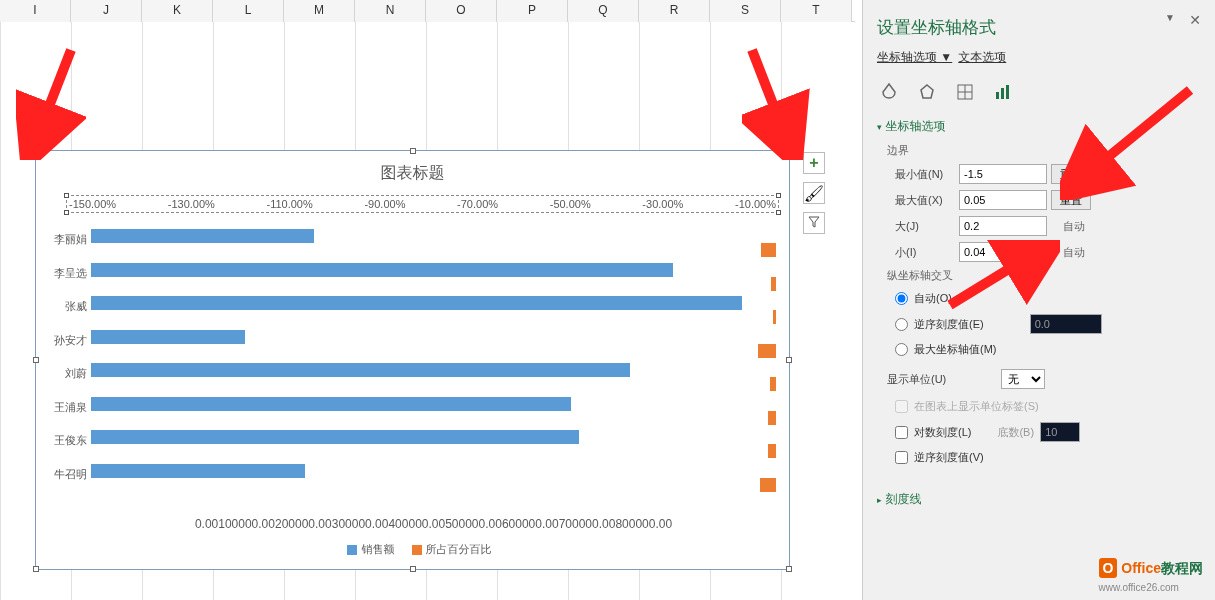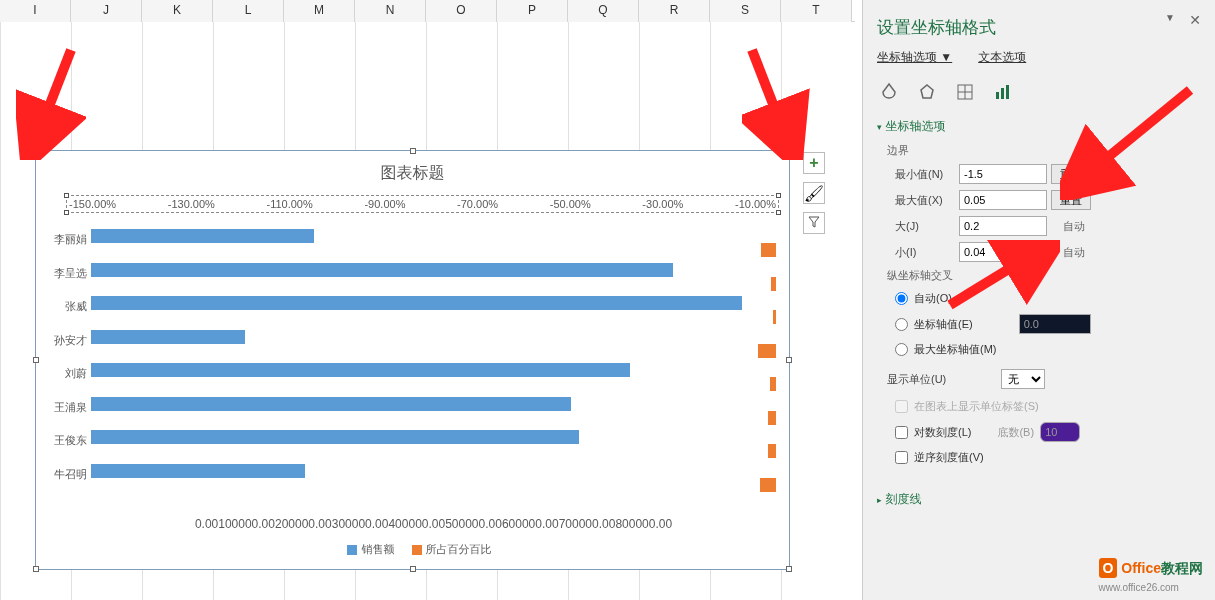--- a/index.html
+++ b/index.html
@@ -19,21 +19,21 @@
 .yl{position:absolute;left:-48px;width:44px;text-align:right;font-size:11px;color:#595959}
 .b1{height:14px;background:#5b9bd5;position:absolute}
 .b2{height:14px;background:#ed7d31;position:absolute;right:0}
 .axis-bot{position:absolute;bottom:38px;left:55px;right:13px;display:flex;justify-content:center;font-size:12px;color:#595959}
 .legend{position:absolute;bottom:12px;left:0;right:0;text-align:center;font-size:11px;color:#595959}
 .lbx{display:inline-block;width:10px;height:10px;margin:0 4px 0 14px;vertical-align:middle}
 .btns{position:absolute;top:152px;left:803px}
 .btn{width:22px;height:22px;border:1px solid #bbb;background:#fff;margin-bottom:8px;display:flex;align-items:center;justify-content:center;cursor:pointer}
 .pane{position:absolute;top:0;left:862px;right:0;height:600px;background:#f0f0f0;border-left:1px solid #ccc;padding:8px 14px;font-size:12px;color:#333}
 .ptitle{font-size:17px;color:#217346;padding:8px 0 10px}
-.opts{display:flex;gap:26px;margin-bottom:14px;font-size:12px}
+.opts{display:flex;gap:6px;margin-bottom:14px;font-size:12px}
 .opt{cursor:pointer}
 .underline{text-decoration:underline}
 .icns{display:flex;gap:14px;margin-bottom:14px}
 .icn{width:24px;height:24px;cursor:pointer;display:flex;align-items:center;justify-content:center}
 .sect{color:#217346;font-size:12px;margin:8px 0;cursor:pointer}
 .sect::before{content:"▸";display:inline-block;margin-right:4px;font-size:9px}
 .sect.open::before{content:"▾"}
 .lbl{color:#666;font-size:11px;margin:6px 0 4px}
 .frow{display:flex;align-items:center;gap:4px;margin:6px 0}
 .flbl{width:78px;font-size:11px;color:#444;padding-left:18px}
@@ -242,41 +242,41 @@
     <input class="inp" value="0.04" style="">
     <span class="auto">自动</span>
   </div>
   <div class="lbl" style="padding-left:10px">纵坐标轴交叉</div>
   <label class="rad">
       <input type="radio" name="cr" checked="" style="">
       <span>自动(O)</span>
     </label>
   <label class="rad">
       <input type="radio" name="cr" style="">
-      <span>坐标轴值(E)</span>
+      <span>逆序刻度值(E)</span>
       <input class="inp" style="width: 72px; margin-left: 40px; background: #0f172a; color: rgb(153, 153, 153);" disabled="" value="0.0">
     </label>
   <label class="rad">
       <input type="radio" name="cr" style="">
       <span>最大坐标轴值(M)</span>
     </label>
 
   <div class="frow" style="margin-top:8px">
     <span class="flbl" style="width:120px;padding-left:10px">显示单位(U)</span>
     <select class="ddl"><option>无</option></select>
   </div>
   <label class="chk" style="color:#aaa">
       <input type="checkbox" disabled="" style="">
       <span>在图表上显示单位标签(S)</span>
     </label>
   <label class="chk">
       <input type="checkbox" style="">
       <span>对数刻度(L)</span>
       <span style="margin-left:20px;color:#999">底数(B)</span>
-      <input class="inp" style="width: 40px; background: #4c1d95; color: rgb(153, 153, 153); border-radius: 6px;" disabled="" value="10">
+      <input class="inp" style="width: 40px; background: #0f172a; color: rgb(153, 153, 153);" disabled="" value="10">
     </label>
   <label class="chk">
       <input type="checkbox" style="">
       <span>逆序刻度值(V)</span>
     </label>
 
   <div class="sect" style="margin-top:22px">刻度线</div>
 </div>
 
 <svg class="arw" style="top:40px;left:16px" width="70" height="120">

